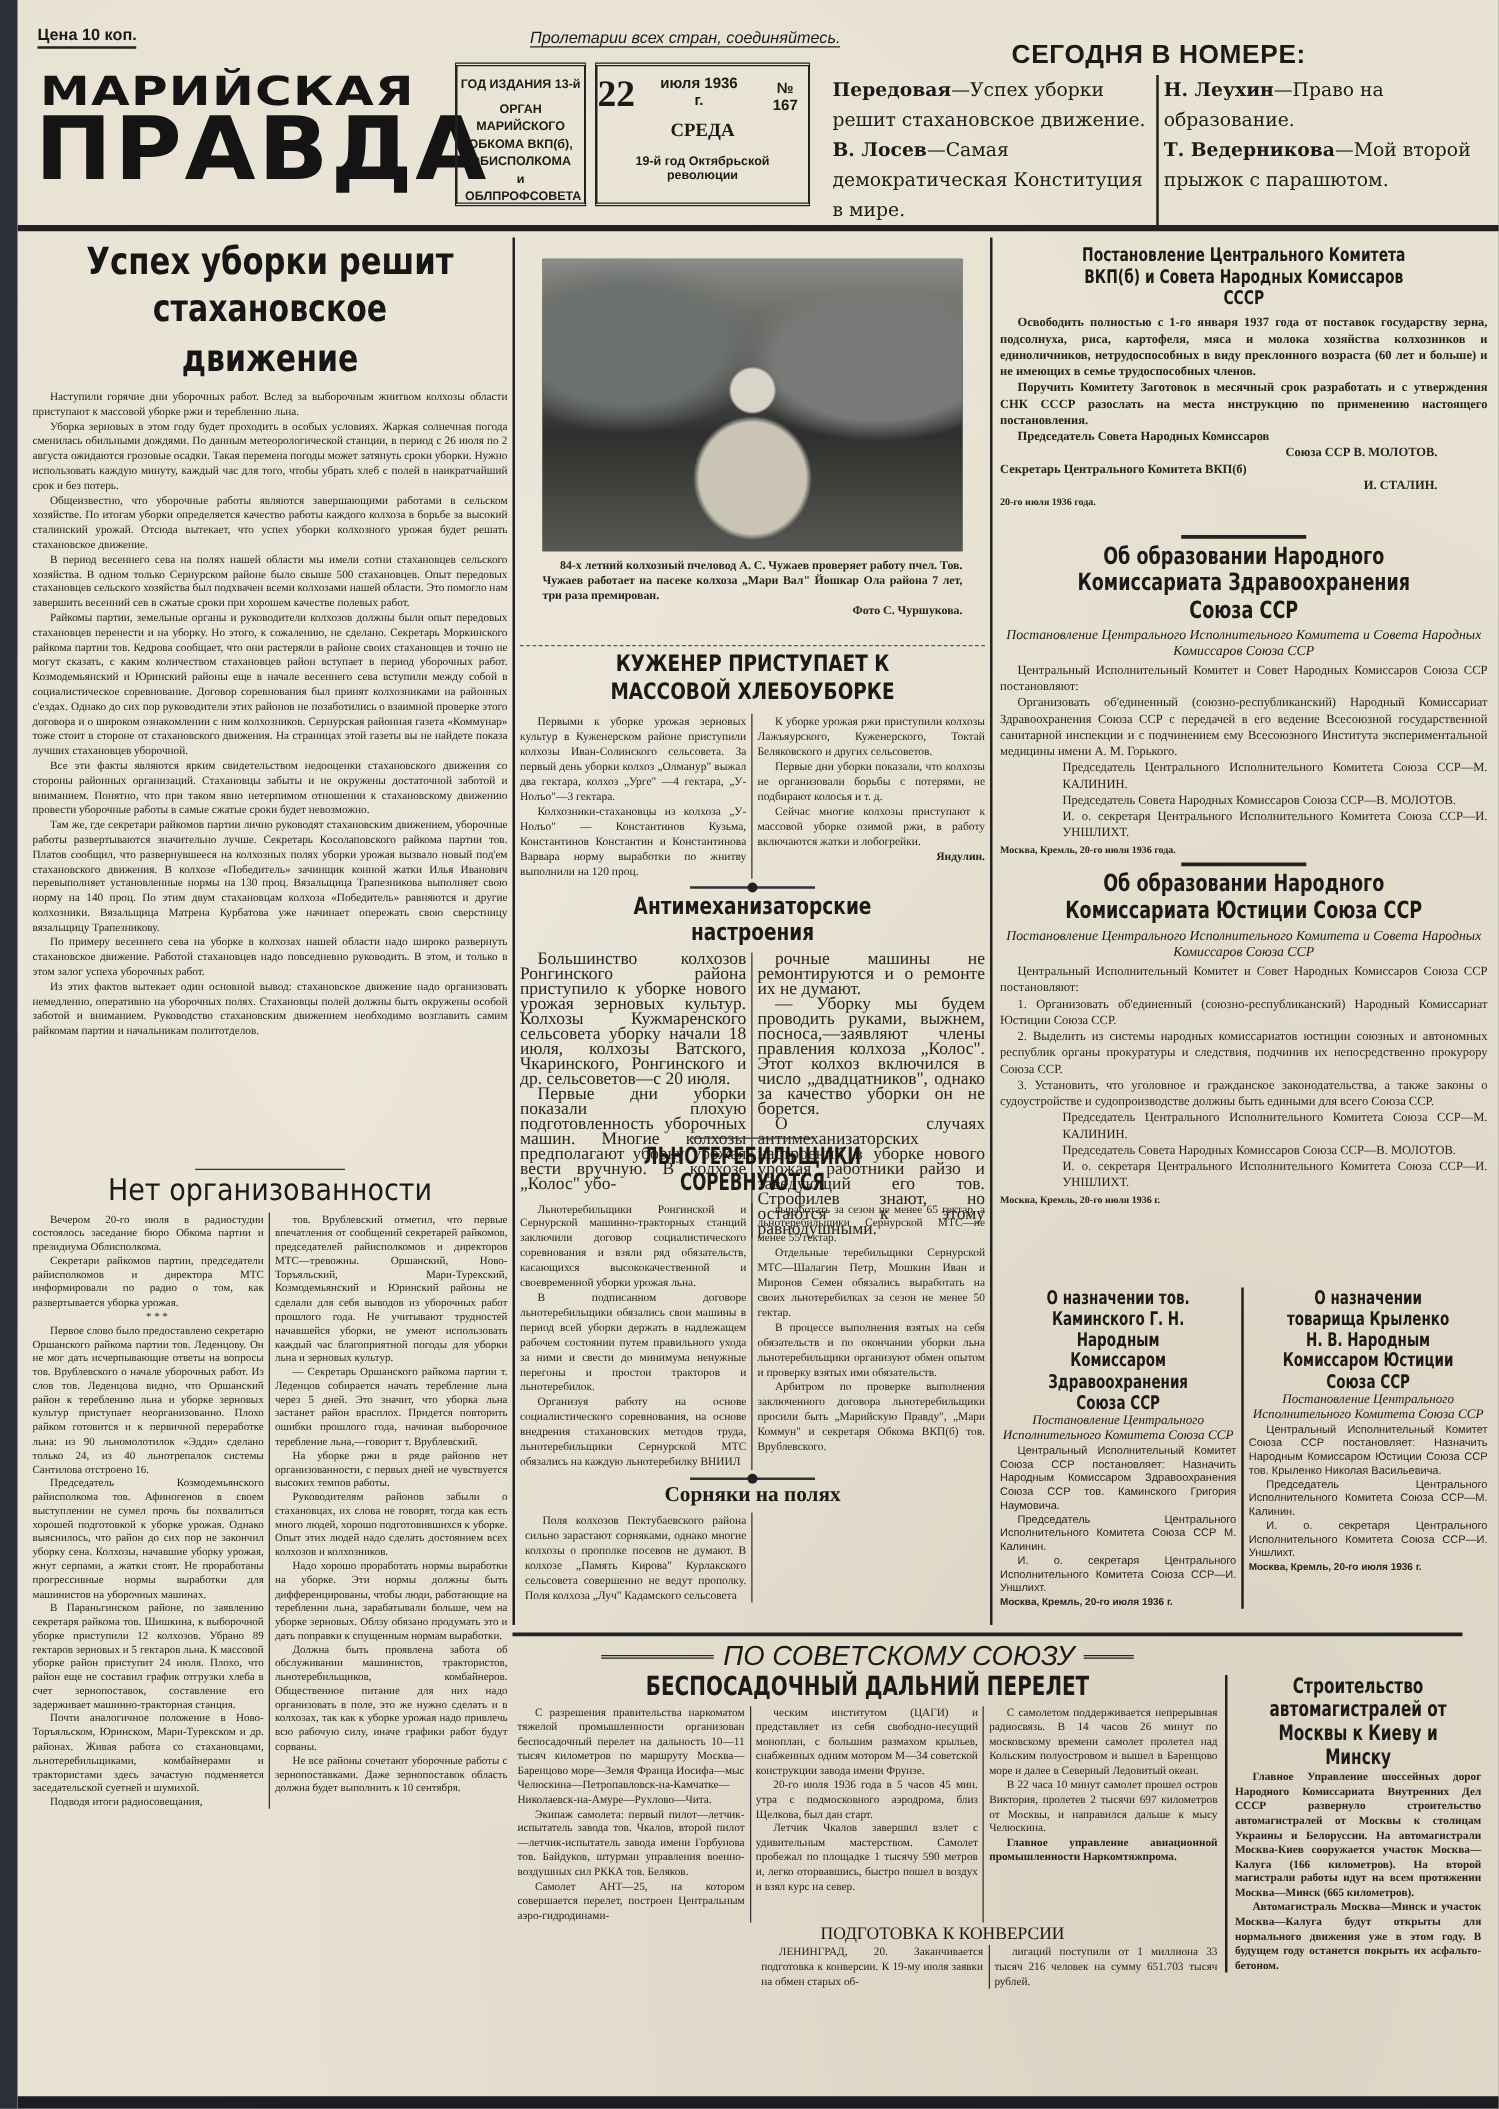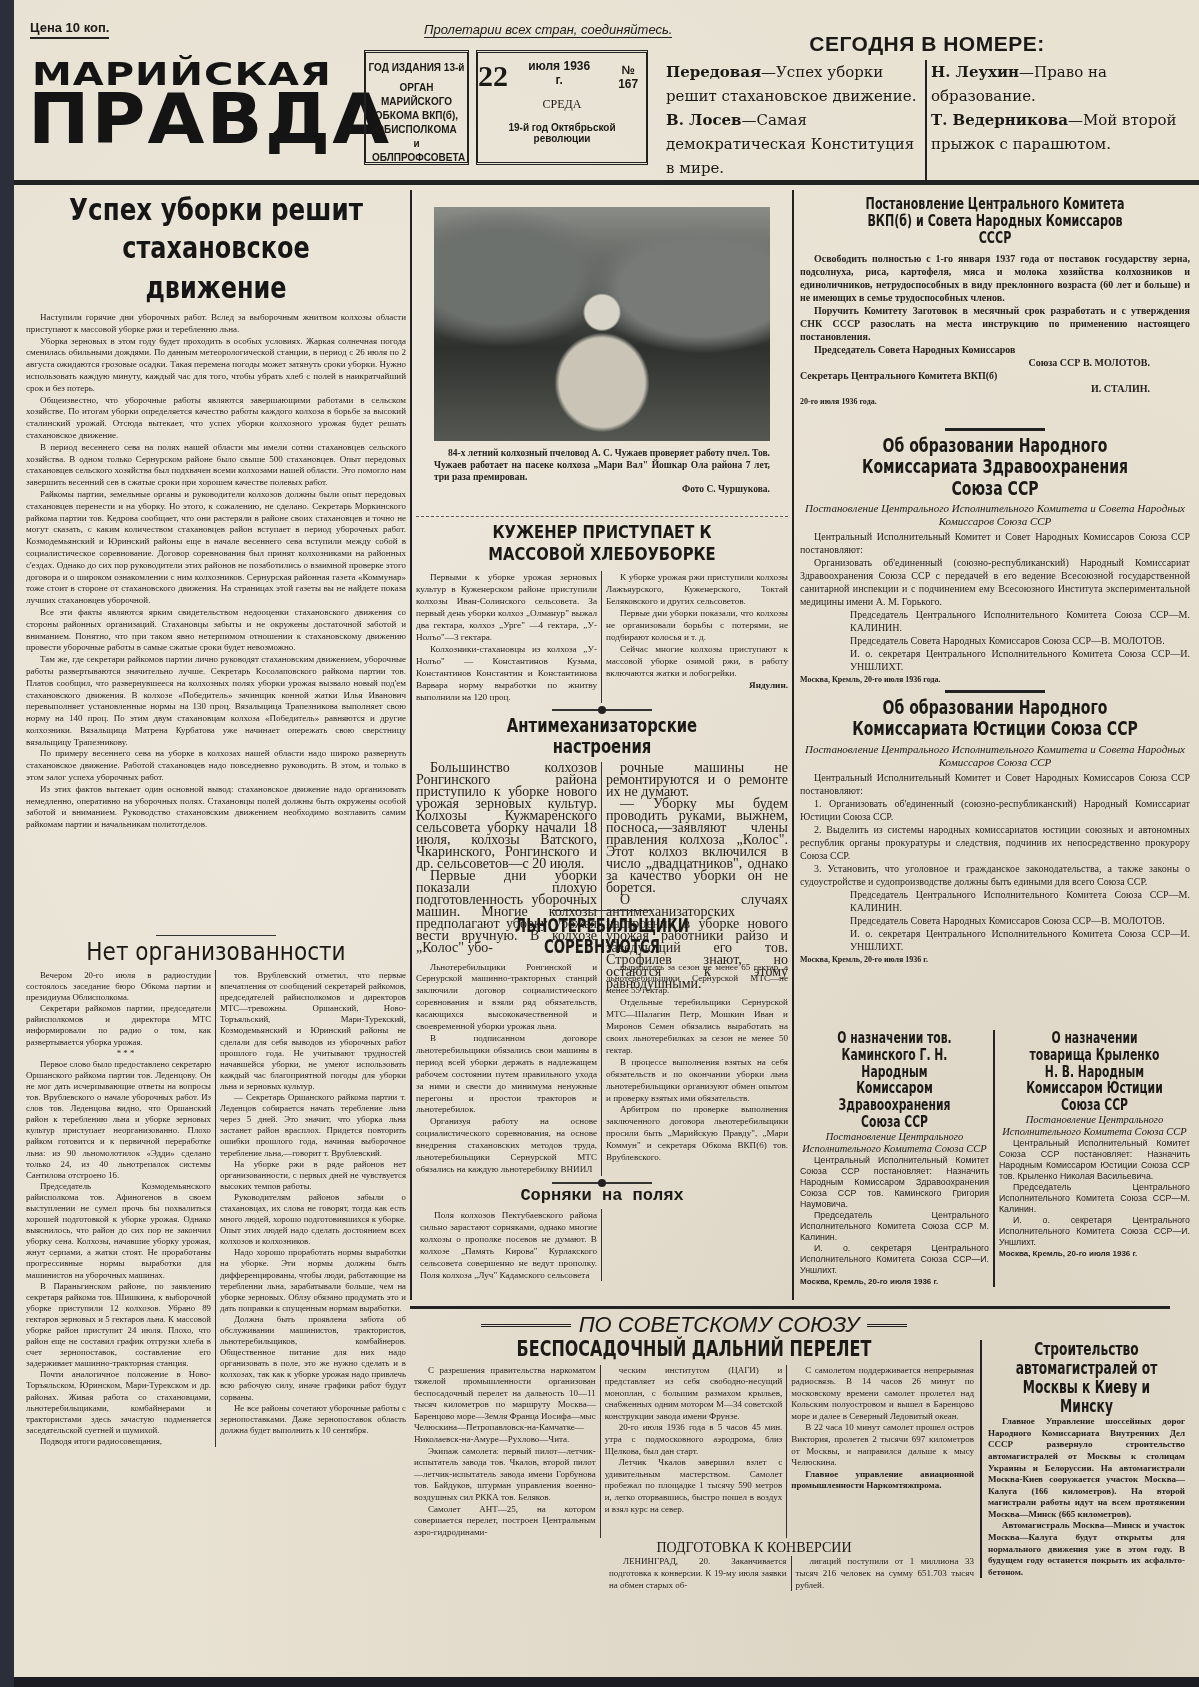--- a/index.html
+++ b/index.html
@@ -49,21 +49,21 @@
   <div class="abs box info1">
     <div style="margin-bottom:6px">ГОД ИЗДАНИЯ 13-й</div>
     <div style="padding:0 6px">ОРГАН МАРИЙСКОГО ОБКОМА ВКП(б), ОБИСПОЛКОМА и ОБЛПРОФСОВЕТА</div>
   </div>
   <div class="abs box info2">
     <div style="display:flex;align-items:flex-end;justify-content:center;gap:16px">
       <span class="dayn">22</span>
       <span style="font-size:12px;padding-bottom:6px">июля 1936 г.</span>
       <span style="font-size:12px;align-self:flex-start;margin-top:4px">№ 167</span>
     </div>
-    <div style="font-size:12px;font-family:'Liberation Serif',serif;font-weight:normal;margin-top:4px">СРЕДА</div>
+    <div style="font-size:15px;font-family:'Liberation Serif',serif;font-weight:bold;margin-top:4px">СРЕДА</div>
     <div style="font-size:10px;margin-top:10px;padding:0 20px">19-й год Октябрьской революции</div>
   </div>
 
   <div class="abs today">
     <h2>СЕГОДНЯ В НОМЕРЕ:</h2>
     <div class="grid">
       <div>
         <div><b>Передовая</b><span>—Успех уборки решит стахановское движение.</span></div>
         <div><b>В. Лосев</b><span>—Самая демократическая Конституция в мире.</span></div>
       </div>
@@ -174,21 +174,21 @@
           <p>выработать за сезон не менее 65 гектар, а льнотеребильщики Сернурской МТС—не менее 55 гектар.</p>
           <p>Отдельные теребильщики Сернурской МТС—Шалагин Петр, Мошкин Иван и Миронов Семен обязались выработать на своих льнотеребилках за сезон не менее 50 гектар.</p>
           <p>В процессе выполнения взятых на себя обязательств и по окончании уборки льна льнотеребильщики организуют обмен опытом и проверку взятых ими обязательств.</p>
           <p>Арбитром по проверке выполнения заключенного договора льнотеребильщики просили быть „Марийскую Правду", „Мари Коммун" и секретаря Обкома ВКП(б) тов. Врублевского.</p>
         </div>
     </div>
     <div class="orn"></div>
   </div>
 
   <div class="abs" style="left:402px;top:1186px;width:372px">
-    <div style="font-family:Liberation Mono, monospace;font-weight:bold;font-size:17px;text-align:center">Сорняки на полях</div>
+    <div style="font-family:Liberation Serif, serif;font-weight:bold;font-size:17px;text-align:center">Сорняки на полях</div>
     <div class="cols2 txt" style="margin-top:4px;font-size:9.2px;line-height:12px">
       <div>
           <p>Поля колхозов Пектубаевского района сильно зарастают сорняками, однако многие колхозы о прополке посевов не думают. В колхозе „Память Кирова" Курлакского сельсовета совершенно не ведут прополку. Поля колхоза „Луч" Кадамского сельсовета</p>
         </div>
     </div>
   </div>
 
   <div class="abs" style="left:786px;top:196px;width:390px">
     <div class="cond" style="font-size:15px;transform:scaleX(.74)">Постановление Центрального Комитета ВКП(б) и Совета Народных Комиссаров СССР</div>
     <div class="txt" style="margin-top:6px;font-size:10px;line-height:13px;font-weight:bold">

